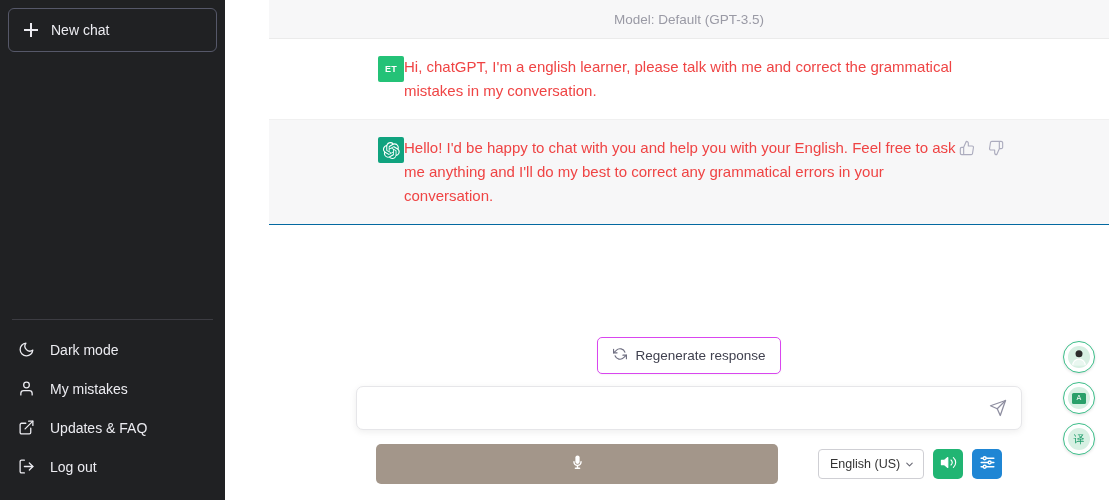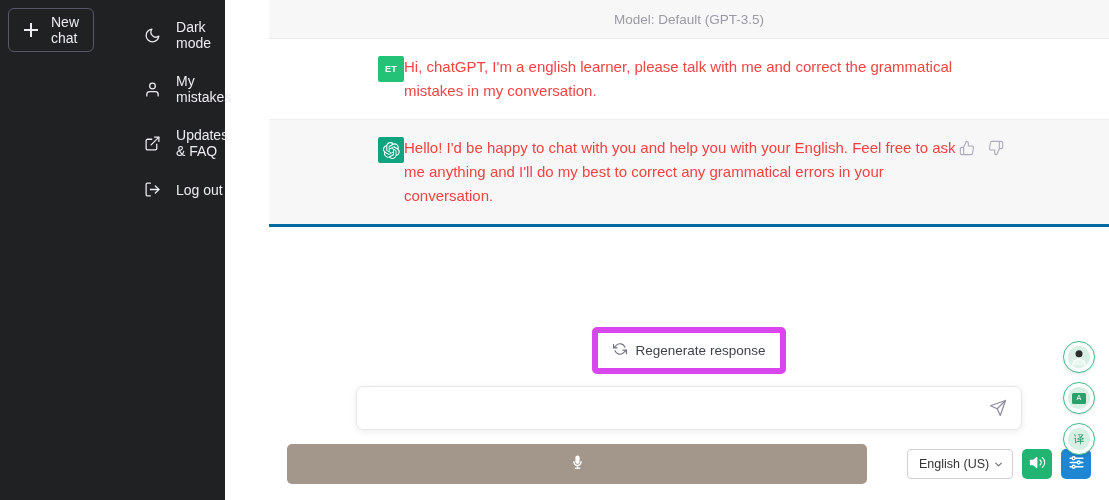--- a/index.html
+++ b/index.html
@@ -18,21 +18,21 @@
     height: 500px;
     position: relative;
   }
 
   
   .sidebar {
     width: 225px;
     height: 500px;
     background: #202123;
     display: flex;
-    flex-direction: row;
+    flex-direction: column;
     flex: 0 0 225px;
     padding: 8px 0 0 0;
     position: relative;
   }
 
   .new-chat {
     margin: 0 8px;
     height: 44px;
     border: 1px solid #565869;
     border-radius: 6px;
@@ -115,21 +115,21 @@
     flex: 1 1 auto;
     overflow: hidden;
   }
 
   .msg {
     display: flex;
     padding: 16px 0;
     position: relative;
   }
   .msg-user { background: #ffffff; }
-  .msg-bot  { background: #f7f7f8; border-top: 1px solid #f0f0f0; border-bottom: 3px solid #0369a1; }
+  .msg-bot  { background: #f7f7f8; border-top: 1px solid #f0f0f0; border-bottom: 1px solid #0369a1; }
 
   .msg-inner {
     display: flex;
     width: 100%;
     padding-left: 109px;
     padding-right: 100px;
   }
 
   .avatar {
     width: 26px; height: 26px;
@@ -183,21 +183,21 @@
   .regen-row {
     display: flex;
     justify-content: center;
     width: 100%;
     margin-bottom: 12px;
   }
   .regen-btn {
     display: flex;
     align-items: center;
     gap: 9px;
-    border: 6px solid #d946ef;
+    border: 1px solid #d946ef;
     background: #ffffff;
     border-radius: 5px;
     padding: 9px 15px;
     font-size: 13.5px;
     color: #40414f;
     cursor: pointer;
     box-shadow: 0 1px 2px rgba(0,0,0,0.04);
   }
 
   .input-wrap {
@@ -224,21 +224,21 @@
     caret-color: #000;
   }
   .send-icon {
     width: 18px; height: 18px;
     color: #8e8ea0;
     cursor: pointer;
     flex: 0 0 18px;
   }
 
   .bottom-row {
-    width: 804px;
+    width: 626px;
     display: flex;
     align-items: center;
     gap: 40px;
   }
 
   .mic-btn {
     flex: 1 1 auto;
     height: 40px;
     background: #a3968a;
     border: none;

